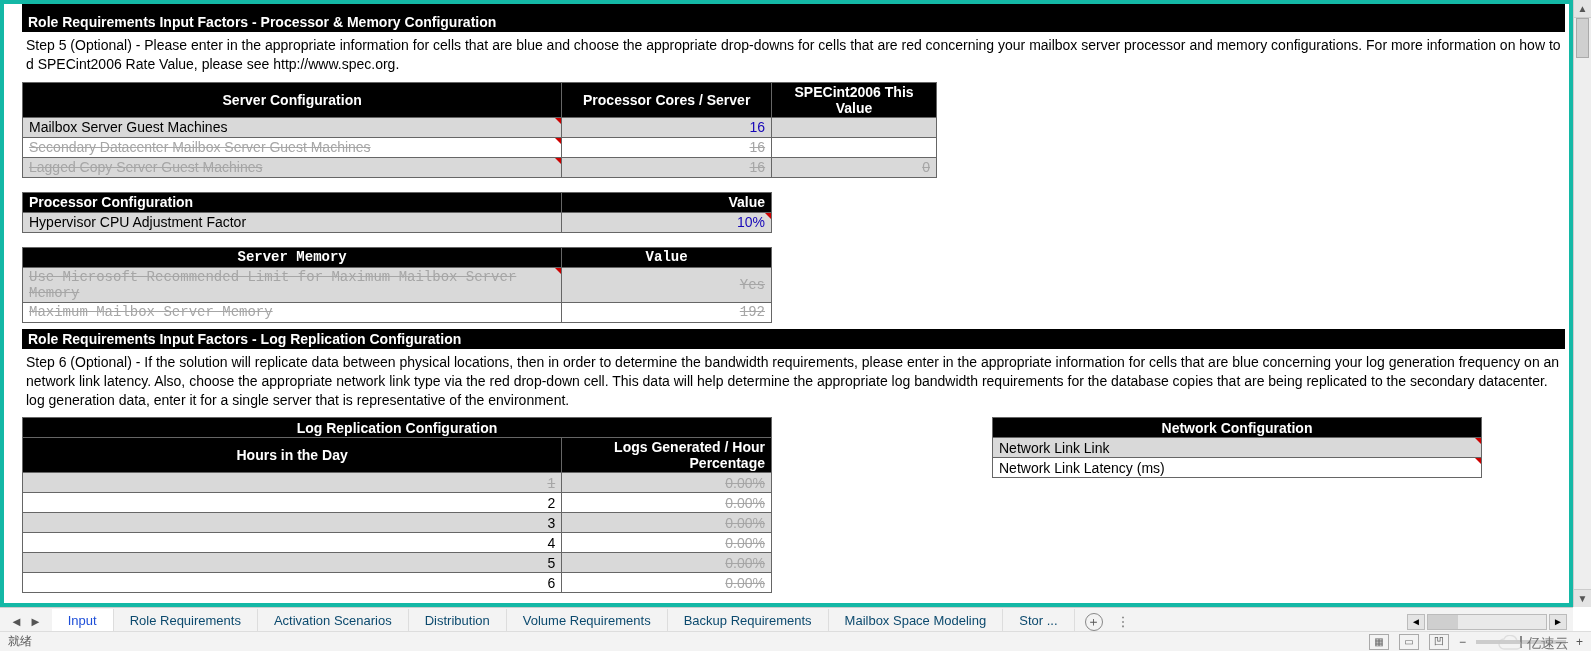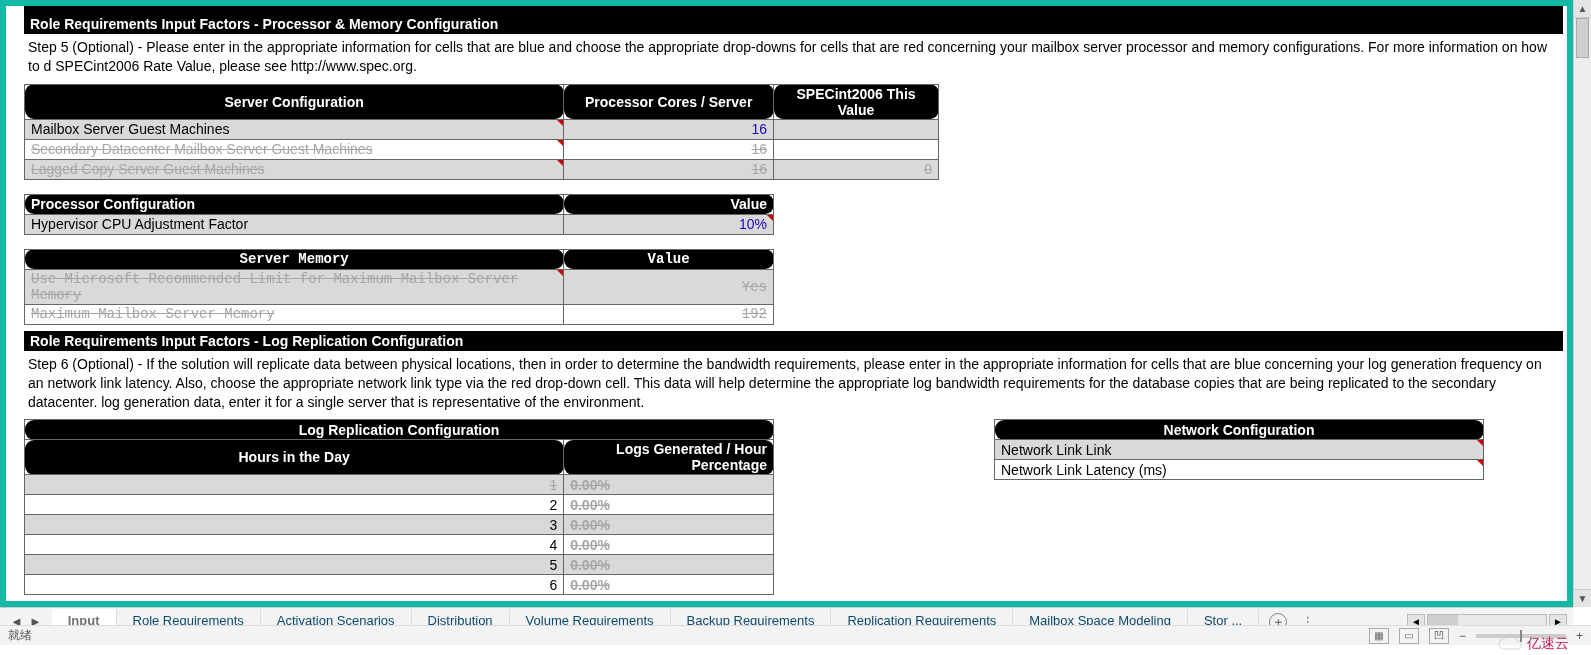--- a/index.html
+++ b/index.html
@@ -10,21 +10,21 @@
     color: #000;
     width: 1591px;
     height: 655px;
     overflow: hidden;
     position: relative;
   }
   .viewport {
     position: absolute;
     top: 0; left: 0; right: 18px; bottom: 48px;
     overflow: hidden;
-    border: 6px solid #14b8a6;
+    border: 4px solid #14b8a6;
   }
   .sheet {
     padding-left: 18px;
     padding-right: 4px;
   }
   .black-bar {
     background: #000;
     color: #fff;
     font-weight: bold;
     padding: 2px 6px;
@@ -42,43 +42,42 @@
     padding: 1px 6px;
     font-size: 14px;
     height: 20px;
     vertical-align: middle;
   }
   th {
     background: #000;
     color: #fff;
     font-weight: bold;
     text-align: center;
-    border-radius: 9px;
   }
   .col-left { text-align: left; }
   .col-right { text-align: right; }
   .row-grey td { background: #d9d9d9; }
   .row-white td { background: #fff; }
   .val-blue { color: #1707b8; text-align: right; }
   .val-grey-strike {
     color: #a6a6a6;
     text-align: right;
     text-decoration: line-through;
   }
   .label-grey-strike {
     color: #a6a6a6;
     text-decoration: line-through;
   }
   .mono th, .mono td { font-family: "Courier New", monospace; }
   .spacer { height: 14px; }
   .spacer-sm { height: 6px; }
   .pct-cell {
     color: #a6a6a6;
+    text-align: right;
     text-decoration: line-through;
-    font-weight: bold;
   }
   .red-corner { position: relative; }
   .red-corner::after {
     content: "";
     position: absolute;
     top: 0; right: 0;
     width: 0; height: 0;
     border-top: 6px solid #c00;
     border-left: 6px solid transparent;
   }
@@ -104,22 +103,22 @@
   .tab {
     padding: 4px 16px;
     border-right: 1px solid #ddd;
     color: #0c4a6e;
     cursor: pointer;
     white-space: nowrap;
   }
   .tab.active {
     background: #fff;
     border-bottom: 2px solid #22c55e;
-    color: #737373;
-    font-weight: 700;
+    color: #1d4ed8;
+    font-weight: 400;
   }
   .tab-plus {
     margin-left: 10px;
     width: 18px; height: 18px;
     border: 1px solid #888; border-radius: 50%;
     display: flex; align-items: center; justify-content: center;
     color: #555; cursor: pointer;
     font-size: 13px;
   }
   .tab-dots { margin-left: 14px; color: #666; letter-spacing: 2px; }
@@ -141,21 +140,21 @@
   }
   .hscroll-thumb {
     position: absolute; left: 0; top: 0;
     width: 30px; height: 14px;
     background: #cfcfcf;
   }
 
   
   .statusbar {
     position: absolute;
-    left: 0; right: 0; bottom: 10px;
+    left: 0; right: 0; bottom: 4px;
     height: 20px;
     background: #f3f3f3;
     border-top: 1px solid #ddd;
     display: flex;
     align-items: center;
     font-size: 12px;
     color: #555;
     padding: 0 8px;
   }
   .statusbar .right {
@@ -196,21 +195,21 @@
     position: absolute; left: 2px; right: 2px;
     top: 0; height: 40px;
     background: #cfcfcf; border: 1px solid #aaa;
   }
 
   
   .watermark {
     position: absolute;
     right: 22px; bottom: 2px;
     font-size: 14px;
-    color: #be185d;
+    color: #737373;
     display: flex; align-items: center; gap: 4px;
     pointer-events: none;
   }
   .watermark svg { opacity: .5; }
 </style>
 </head>
 <body>
 
 <div class="viewport">
   <div class="sheet">
@@ -372,21 +371,20 @@
     <span>◄</span>
     <span>►</span>
   </div>
   <div id="tabs-holder" style="display:flex;">
       <div class="tab active">Input</div>
       <div class="tab">Role Requirements</div>
       <div class="tab">Activation Scenarios</div>
       <div class="tab">Distribution</div>
       <div class="tab">Volume Requirements</div>
       <div class="tab">Backup Requirements</div>
-      <div class="tab">Replication Requirements</div>
       <div class="tab">Mailbox Space Modeling</div>
       <div class="tab">Stor  ...</div>
     </div>
   <div class="tab-plus">＋</div>
   <div class="tab-dots">⋮</div>
   <div class="tabscroll">
     <div class="hscroll-btn">◄</div>
     <div class="hscroll-track">
       <div class="hscroll-thumb"></div>
     </div>

